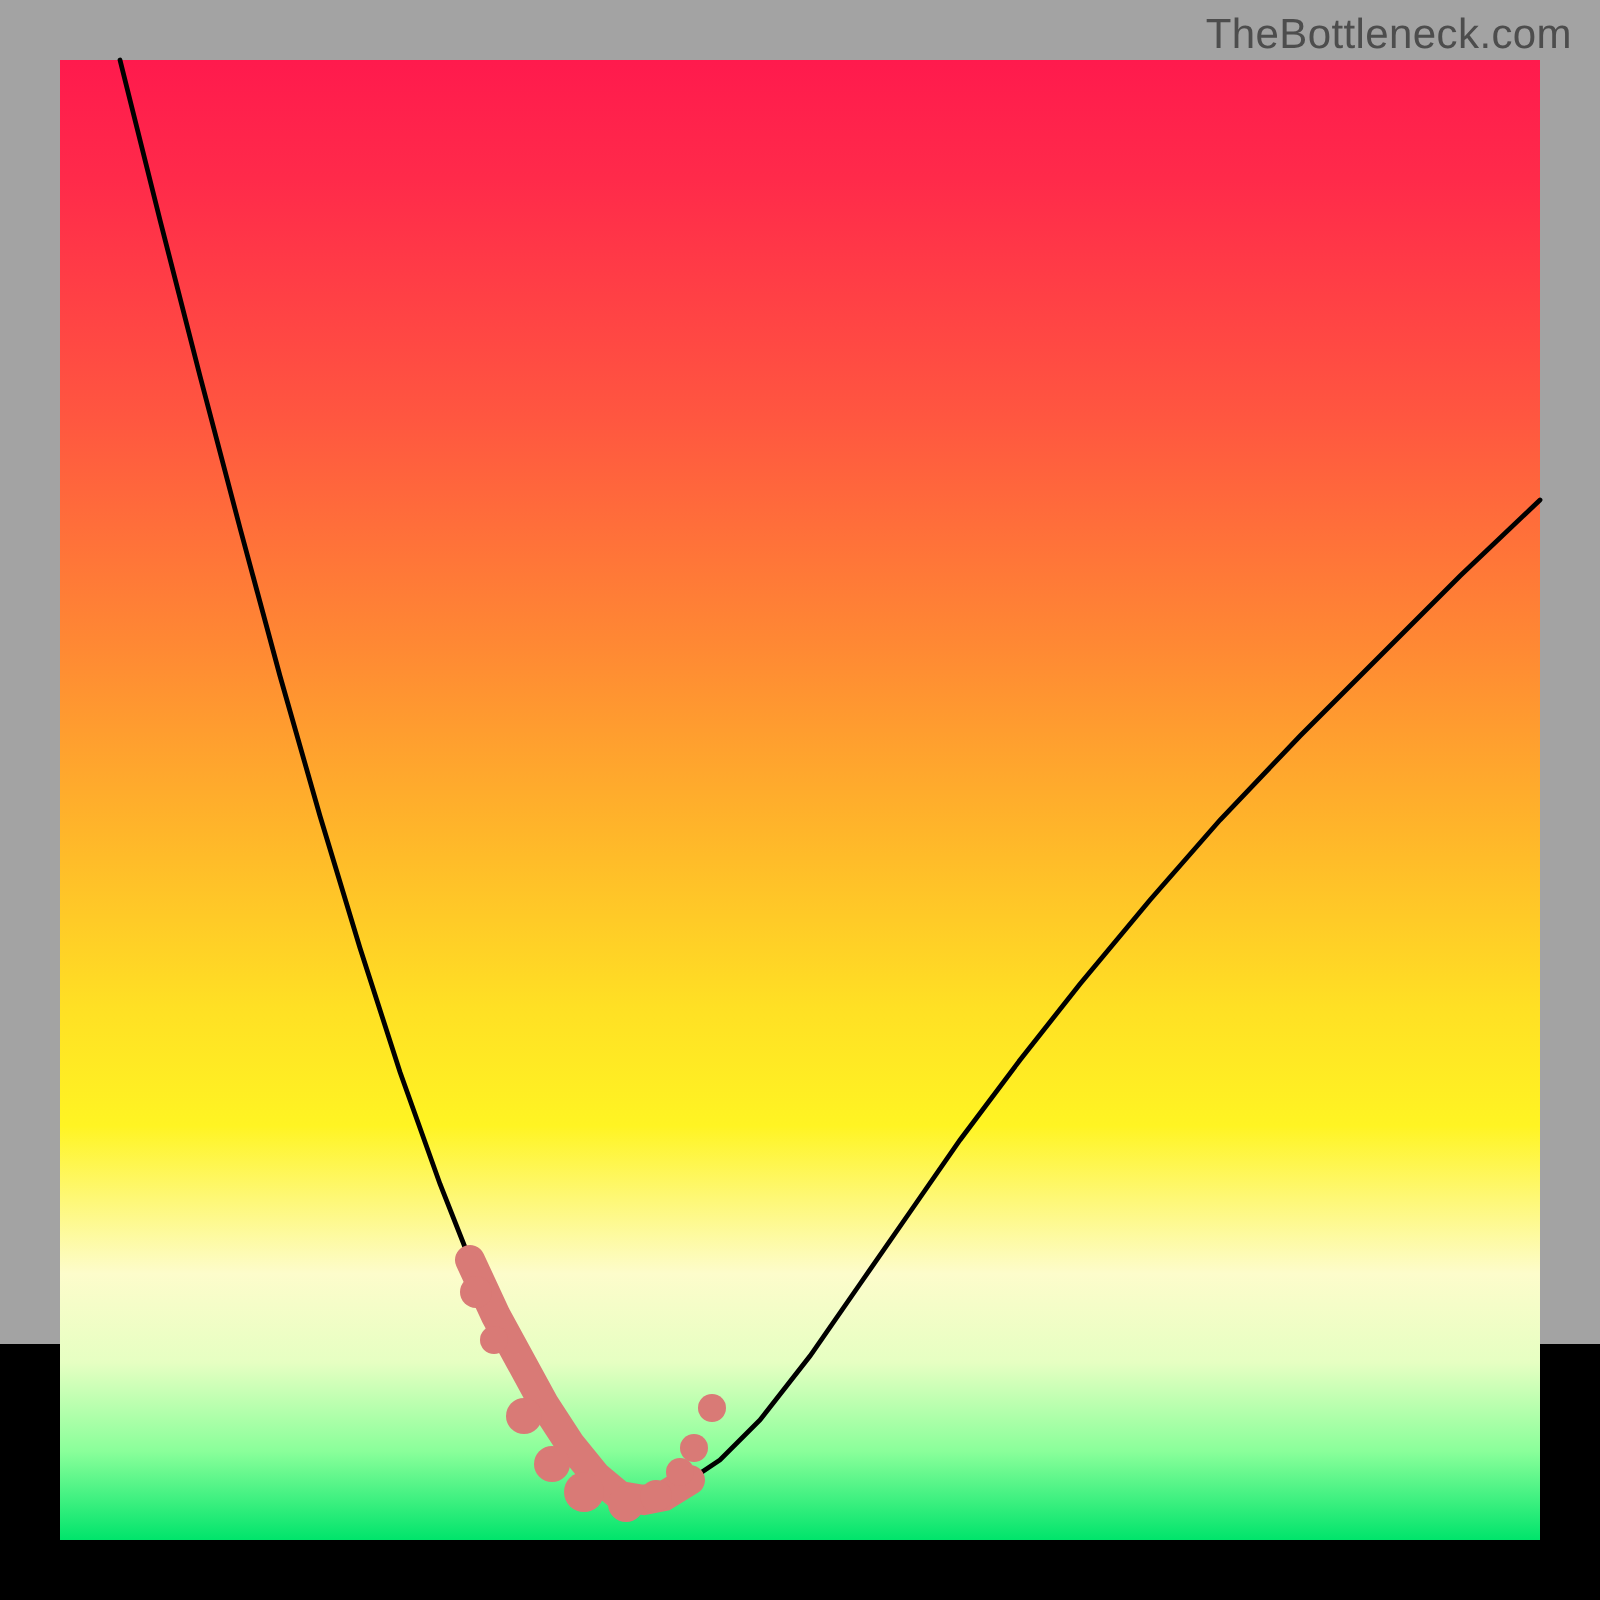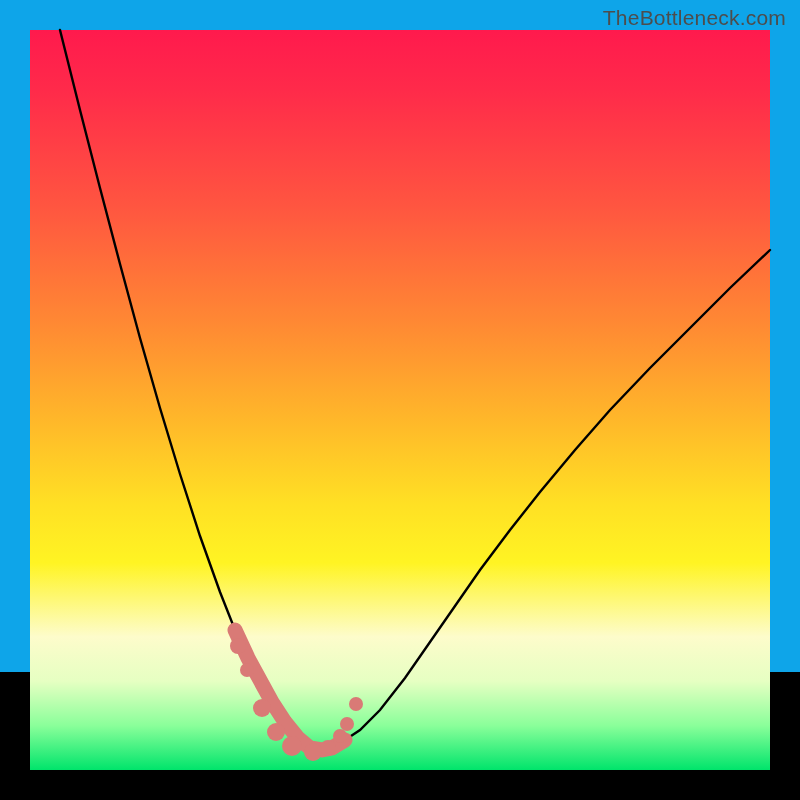--- a/index.html
+++ b/index.html
@@ -10,21 +10,21 @@
     overflow: hidden;
     background: #000;
     font-family: Arial, Helvetica, sans-serif;
   }
   .frame {
     position: absolute;
     left: 0;
     top: 0;
     width: 800px;
     height: 672px;
-    background: #0ea5e9;
+    background: #a3a3a3;
   }
   .plot-area {
     position: absolute;
     left: 30px;
     top: 30px;
     width: 740px;
     height: 740px;
     
     background: linear-gradient(
       to bottom,

